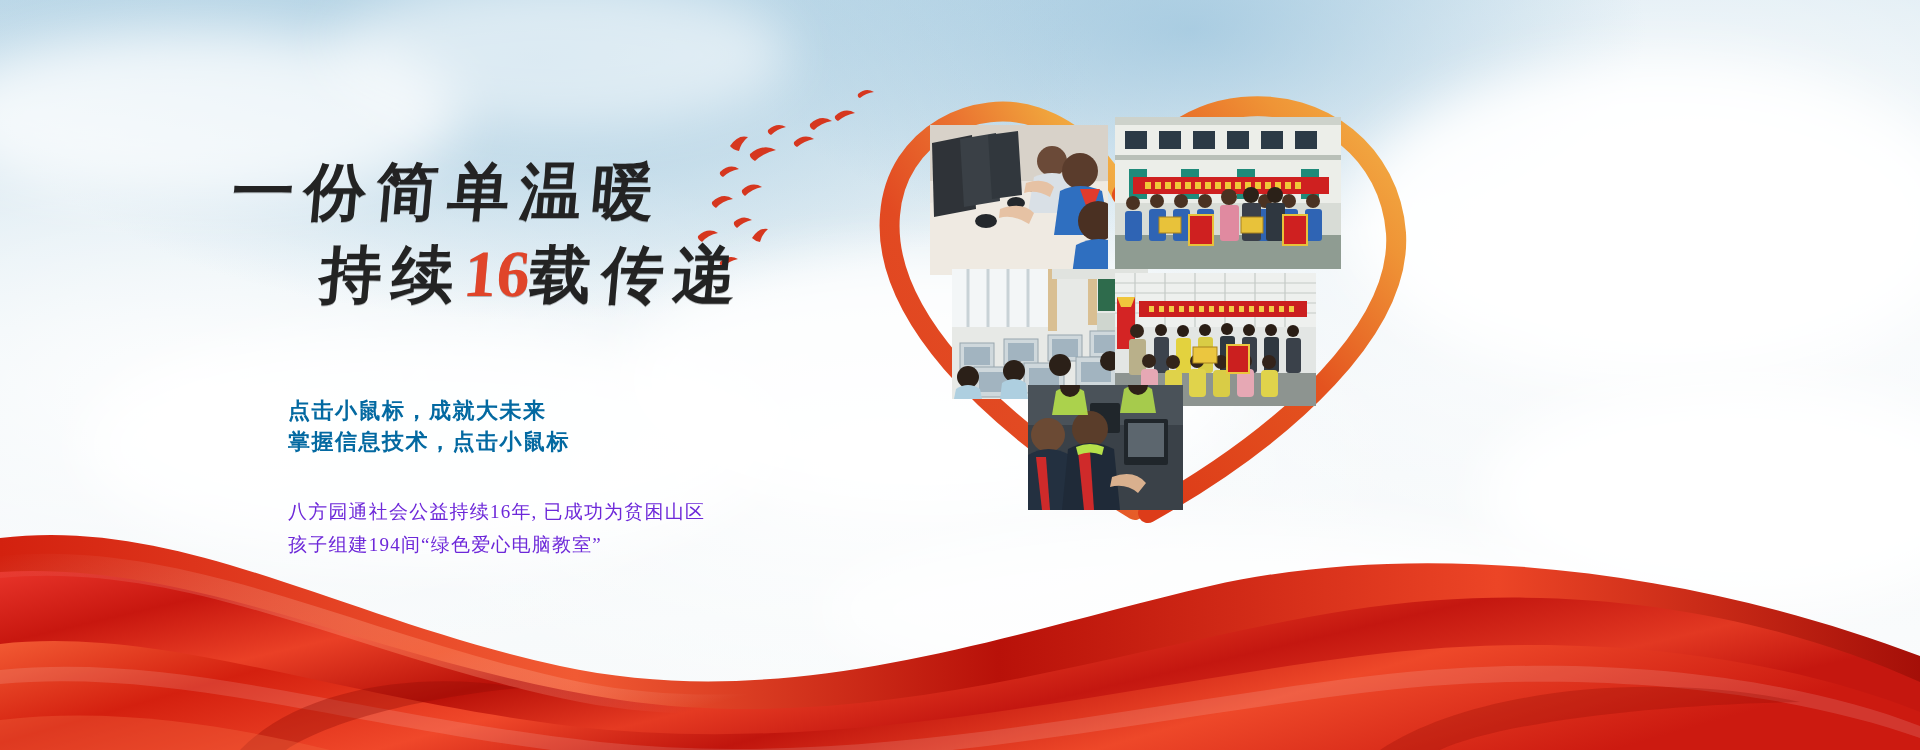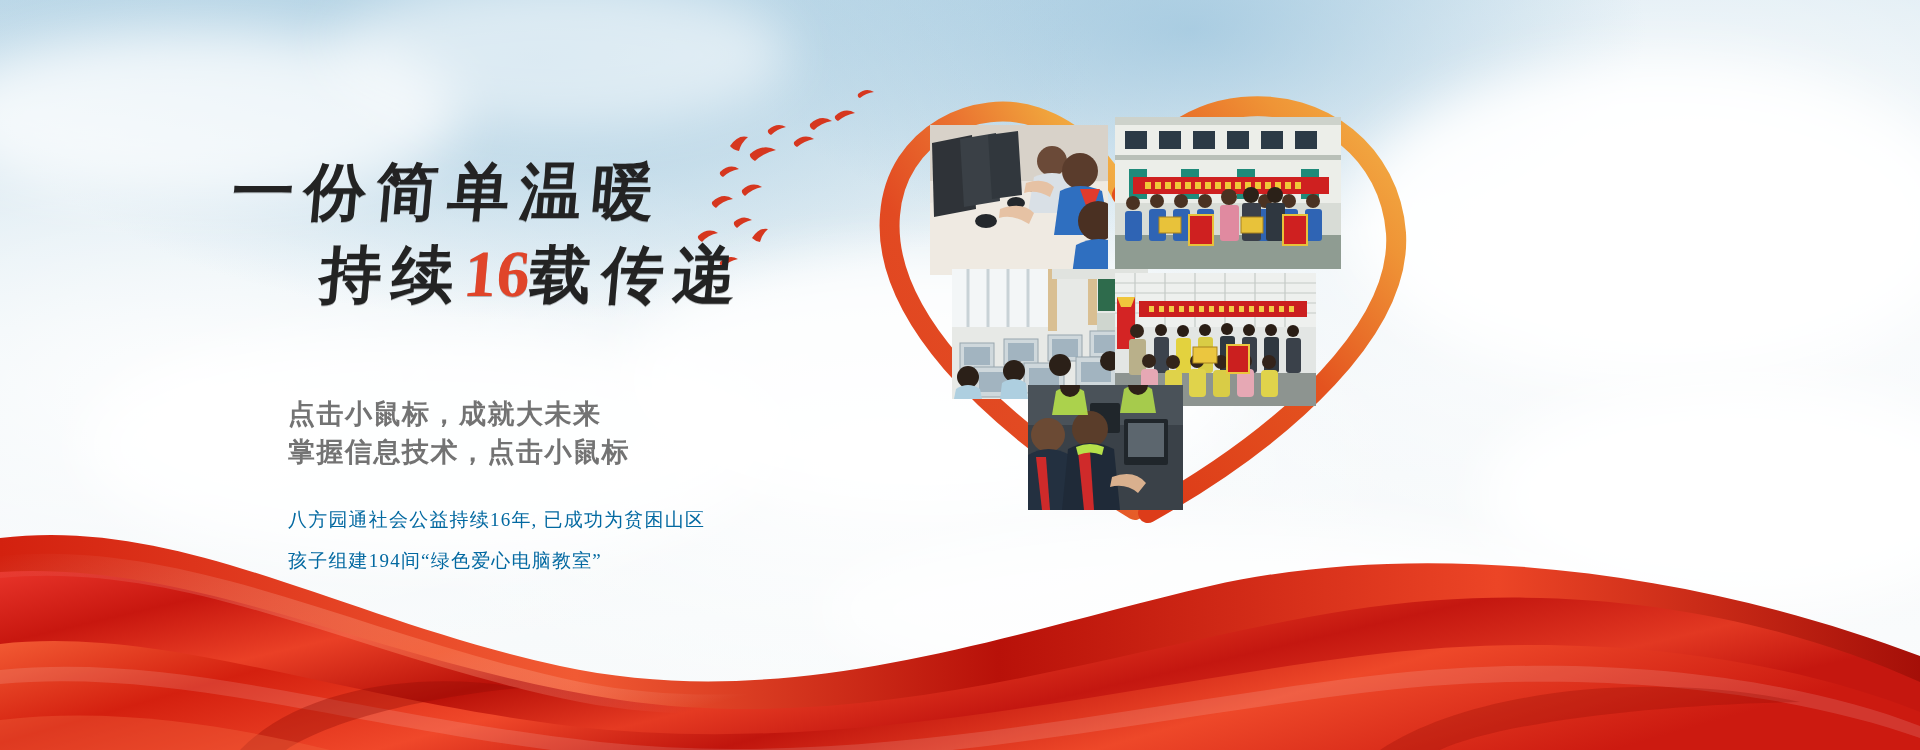--- a/index.html
+++ b/index.html
@@ -40,30 +40,29 @@
     transform:skewX(-5deg);
     text-shadow:0 1px 0 rgba(0,0,0,.25);
   }
   .hl-1{margin-left:0px;}
   .hl-2{margin-left:88px;margin-top:14px;}
   .hl-num{color:#e0452a;font-family:"Liberation Serif","DejaVu Serif",serif;
           font-weight:700;letter-spacing:0px;font-size:66px;}
 
   .sub{position:absolute;left:288px;top:395px;}
   .sub-line{
-    color:#737373;font-weight:700;font-size:27px;
+    color:#0369a1;font-weight:700;font-size:22px;
     letter-spacing:1.5px;line-height:1.42;white-space:nowrap;
     font-family:Liberation Sans, sans-serif;
   }
   .body-txt{position:absolute;left:288px;top:495px;}
   .body-line{
-    color:#0369a1;font-size:19px;letter-spacing:1.2px;line-height:1.75;
+    color:#6d28d9;font-size:19px;letter-spacing:1.2px;line-height:1.75;
     white-space:nowrap;
     font-family:"Liberation Serif","DejaVu Serif",serif;
-    margin-top:8px;
   }
 
   
   .birds{position:absolute;left:690px;top:80px;width:220px;height:250px;}
 
   
   .heart-wrap{position:absolute;left:830px;top:55px;width:640px;height:520px;}
   .photos{position:absolute;left:830px;top:55px;width:640px;height:520px;}
   .ph{position:absolute;overflow:hidden;background:#9fb0bb;}
   .ph .sk{position:absolute;inset:0;}

